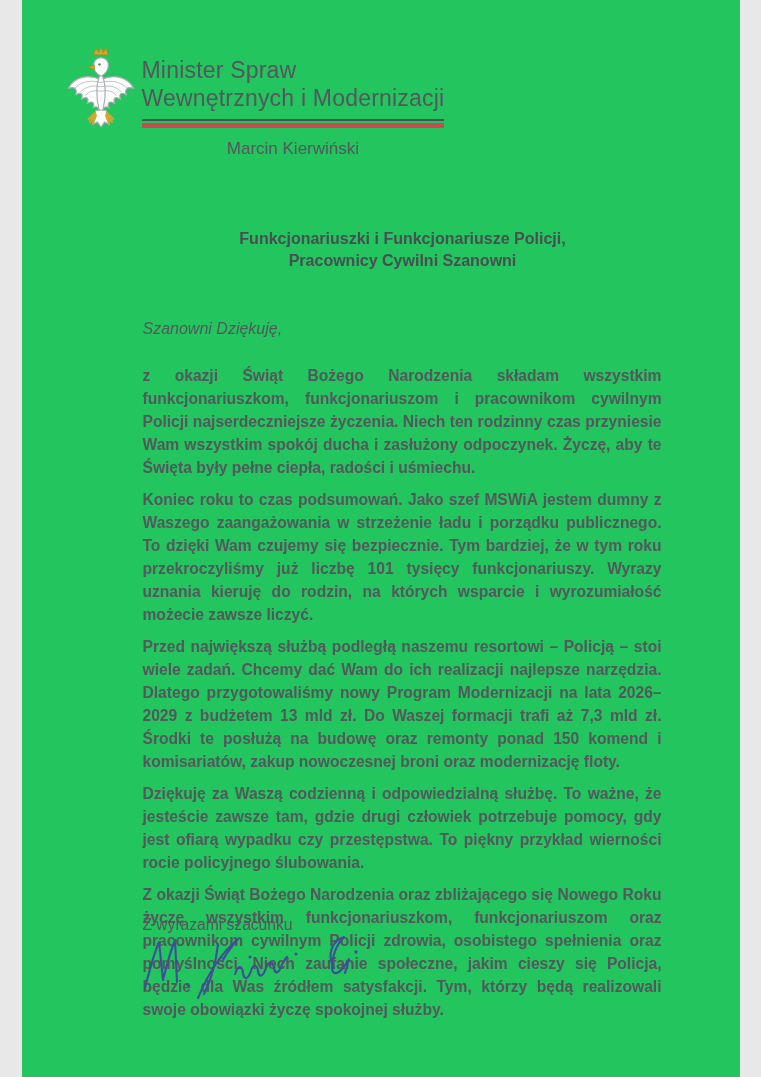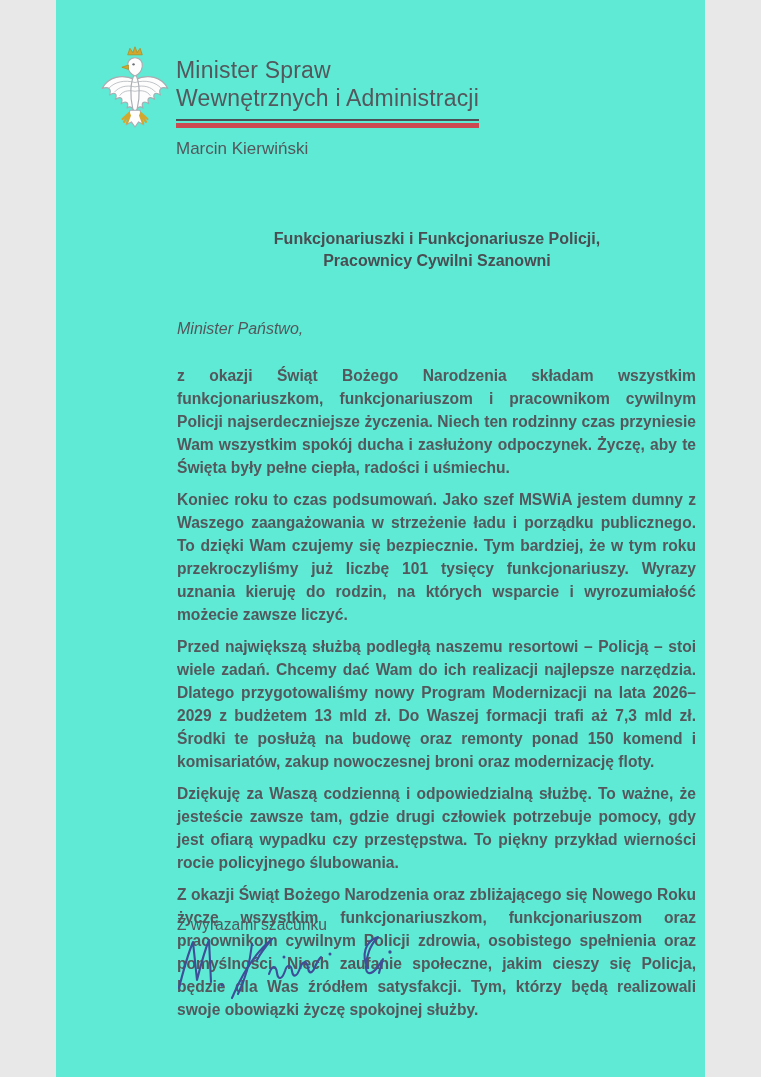--- a/index.html
+++ b/index.html
@@ -1,34 +1,34 @@
 <!DOCTYPE html>
 <html lang="pl"><head>
 <meta charset="utf-8">
 <style>
   html,body{margin:0;padding:0;background:#e8e8e8;}
   .page{
     position:relative;
-    width:649px;height:1077px;
+    width:718px;height:1077px;
     margin:0 auto;
-    background:#5eead4;
+    background:#22c55e;
     font-family:"Liberation Sans","DejaVu Sans",sans-serif;
     color:#54575c;
     overflow:hidden;
   }
   
   .emblem{position:absolute;left:44px;top:46px;width:70px;height:92px;}
   .head-block{position:absolute;left:120px;top:56px;display:inline-block;}
   .ministry-title{
     font-size:23px;line-height:28px;color:#54575c;letter-spacing:.2px;
     white-space:nowrap;
   }
   .head-rule-thin{height:2px;background:#4d5055;margin-top:7px;width:100%;}
   .head-rule-red{height:5px;margin-top:2px;width:100%;}
-  .minister-name{margin-top:11px;font-size:17px;color:#54575c;}
+  .minister-name{margin-top:11px;font-size:17px;color:#54575c;text-align:center;}
   
   .addressee{
     position:absolute;left:121px;top:228px;width:520px;
     font-weight:bold;font-size:16px;line-height:22px;color:#4a4d52;text-align:center;
   }
   .salutation{
     position:absolute;left:121px;top:320px;
     font-style:italic;font-size:16px;color:#54575c;
   }
   .body-text{position:absolute;left:121px;top:364px;width:519px;}
@@ -69,33 +69,33 @@
 
     <circle cx="46" cy="25" r="1.6" fill="#6b6f74"></circle>
 
     <path d="M40,92 L31,100 M40,93 L33,104 M41,95 L37,106" stroke="#d3a62e" stroke-width="3" stroke-linecap="round" fill="none"></path>
     <path d="M56,92 L65,100 M56,93 L63,104 M55,95 L59,106" stroke="#d3a62e" stroke-width="3" stroke-linecap="round" fill="none"></path>
   </svg>
 
   <div class="head-block">
     <div class="ministry-title">
       <div>Minister Spraw</div>
-      <div>Wewnętrznych i Administracji</div>
+      <div>Wewnętrznych i Modernizacji</div>
     </div>
     <div class="head-rule-thin"></div>
     <div class="head-rule-red" style="background: rgb(203, 73, 80);"></div>
     <div class="minister-name">Marcin Kierwiński</div>
   </div>
 
   <div class="addressee">
     <div>Funkcjonariuszki i Funkcjonariusze Policji,</div>
     <div>Pracownicy Cywilni Szanowni</div>
   </div>
 
-  <div class="salutation">Minister Państwo,</div>
+  <div class="salutation">Szanowni Dziękuję,</div>
 
   <div class="body-text">
     <p>z okazji Świąt Bożego Narodzenia składam wszystkim funkcjonariuszkom, funkcjonariuszom i pracownikom cywilnym Policji najserdeczniejsze życzenia. Niech ten rodzinny czas przyniesie Wam wszystkim spokój ducha i zasłużony odpoczynek. Życzę, aby te Święta były pełne ciepła, radości i uśmiechu.</p>
     <p>Koniec roku to czas podsumowań. Jako szef MSWiA jestem dumny z Waszego zaangażowania w strzeżenie ładu i porządku publicznego. To dzięki Wam czujemy się bezpiecznie. Tym bardziej, że w tym roku przekroczyliśmy już liczbę 101 tysięcy funkcjonariuszy. Wyrazy uznania kieruję do rodzin, na których wsparcie i wyrozumiałość możecie zawsze liczyć.</p>
     <p>Przed największą służbą podległą naszemu resortowi – Policją – stoi wiele zadań. Chcemy dać Wam do ich realizacji najlepsze narzędzia. Dlatego przygotowaliśmy nowy Program Modernizacji na lata 2026–2029 z budżetem 13 mld zł. Do Waszej formacji trafi aż 7,3 mld zł. Środki te posłużą na budowę oraz remonty ponad 150 komend i komisariatów, zakup nowoczesnej broni oraz modernizację floty.</p>
     <p>Dziękuję za Waszą codzienną i odpowiedzialną służbę. To ważne, że jesteście zawsze tam, gdzie drugi człowiek potrzebuje pomocy, gdy jest ofiarą wypadku czy przestępstwa. To piękny przykład wierności rocie policyjnego ślubowania.</p>
     <p>Z okazji Świąt Bożego Narodzenia oraz zbliżającego się Nowego Roku życzę wszystkim funkcjonariuszkom, funkcjonariuszom oraz pracownikom cywilnym Policji zdrowia, osobistego spełnienia oraz pomyślności. Niech zaufanie społeczne, jakim cieszy się Policja, będzie dla Was źródłem satysfakcji. Tym, którzy będą realizowali swoje obowiązki życzę spokojnej służby.</p>
   </div>
 
   <div class="closing">Z wyrazami szacunku</div>

